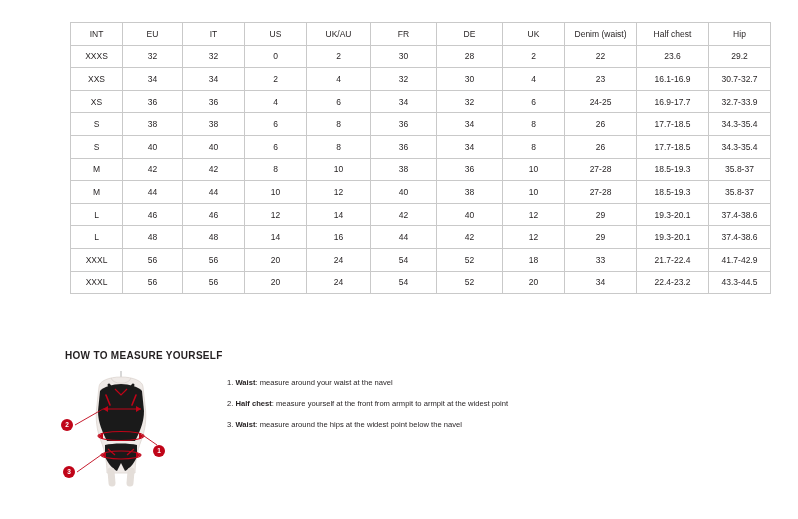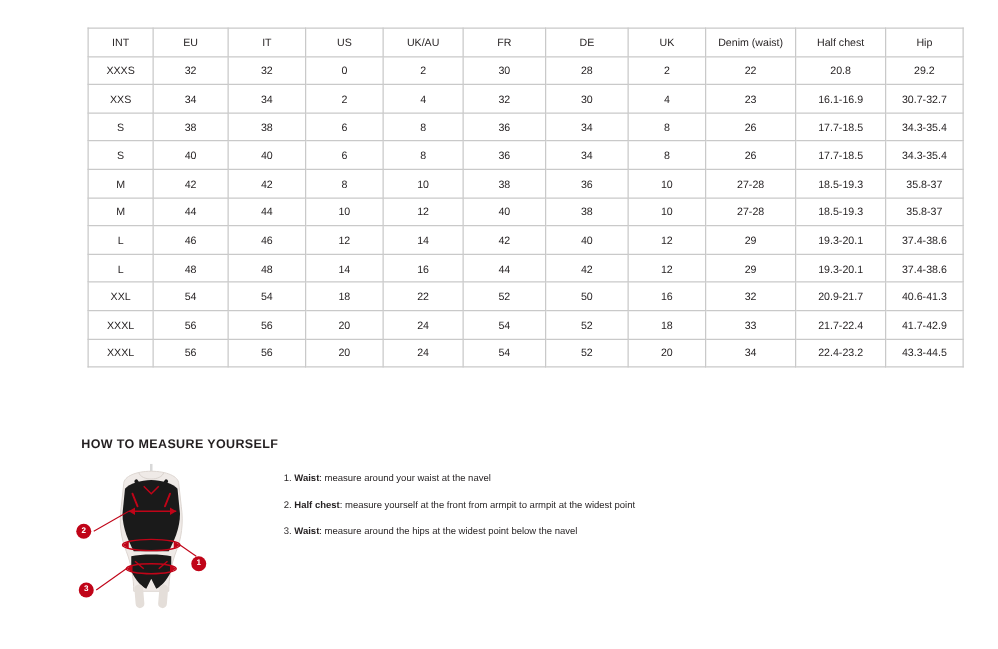--- a/index.html
+++ b/index.html
@@ -159,35 +159,48 @@
         <tr>
           <td>XXXS</td>
           <td>32</td>
           <td>32</td>
           <td>0</td>
           <td>2</td>
           <td>30</td>
           <td>28</td>
           <td>2</td>
           <td>22</td>
-          <td>20.8</td>
+          <td>23.6</td>
           <td>29.2</td>
         </tr>
         <tr>
           <td>XXS</td>
           <td>34</td>
           <td>34</td>
           <td>2</td>
           <td>4</td>
           <td>32</td>
           <td>30</td>
           <td>4</td>
           <td>23</td>
           <td>16.1-16.9</td>
           <td>30.7-32.7</td>
+        </tr>
+        <tr>
+          <td>XS</td>
+          <td>36</td>
+          <td>36</td>
+          <td>4</td>
+          <td>6</td>
+          <td>34</td>
+          <td>32</td>
+          <td>6</td>
+          <td>24-25</td>
+          <td>16.9-17.7</td>
+          <td>32.7-33.9</td>
         </tr>
         <tr>
           <td>S</td>
           <td>38</td>
           <td>38</td>
           <td>6</td>
           <td>8</td>
           <td>36</td>
           <td>34</td>
           <td>8</td>
@@ -252,33 +265,20 @@
           <td>48</td>
           <td>48</td>
           <td>14</td>
           <td>16</td>
           <td>44</td>
           <td>42</td>
           <td>12</td>
           <td>29</td>
           <td>19.3-20.1</td>
           <td>37.4-38.6</td>
-        </tr>
-        <tr>
-          <td>XXL</td>
-          <td>54</td>
-          <td>54</td>
-          <td>18</td>
-          <td>22</td>
-          <td>52</td>
-          <td>50</td>
-          <td>16</td>
-          <td>32</td>
-          <td>20.9-21.7</td>
-          <td>40.6-41.3</td>
         </tr>
         <tr>
           <td>XXXL</td>
           <td>56</td>
           <td>56</td>
           <td>20</td>
           <td>24</td>
           <td>54</td>
           <td>52</td>
           <td>18</td>

